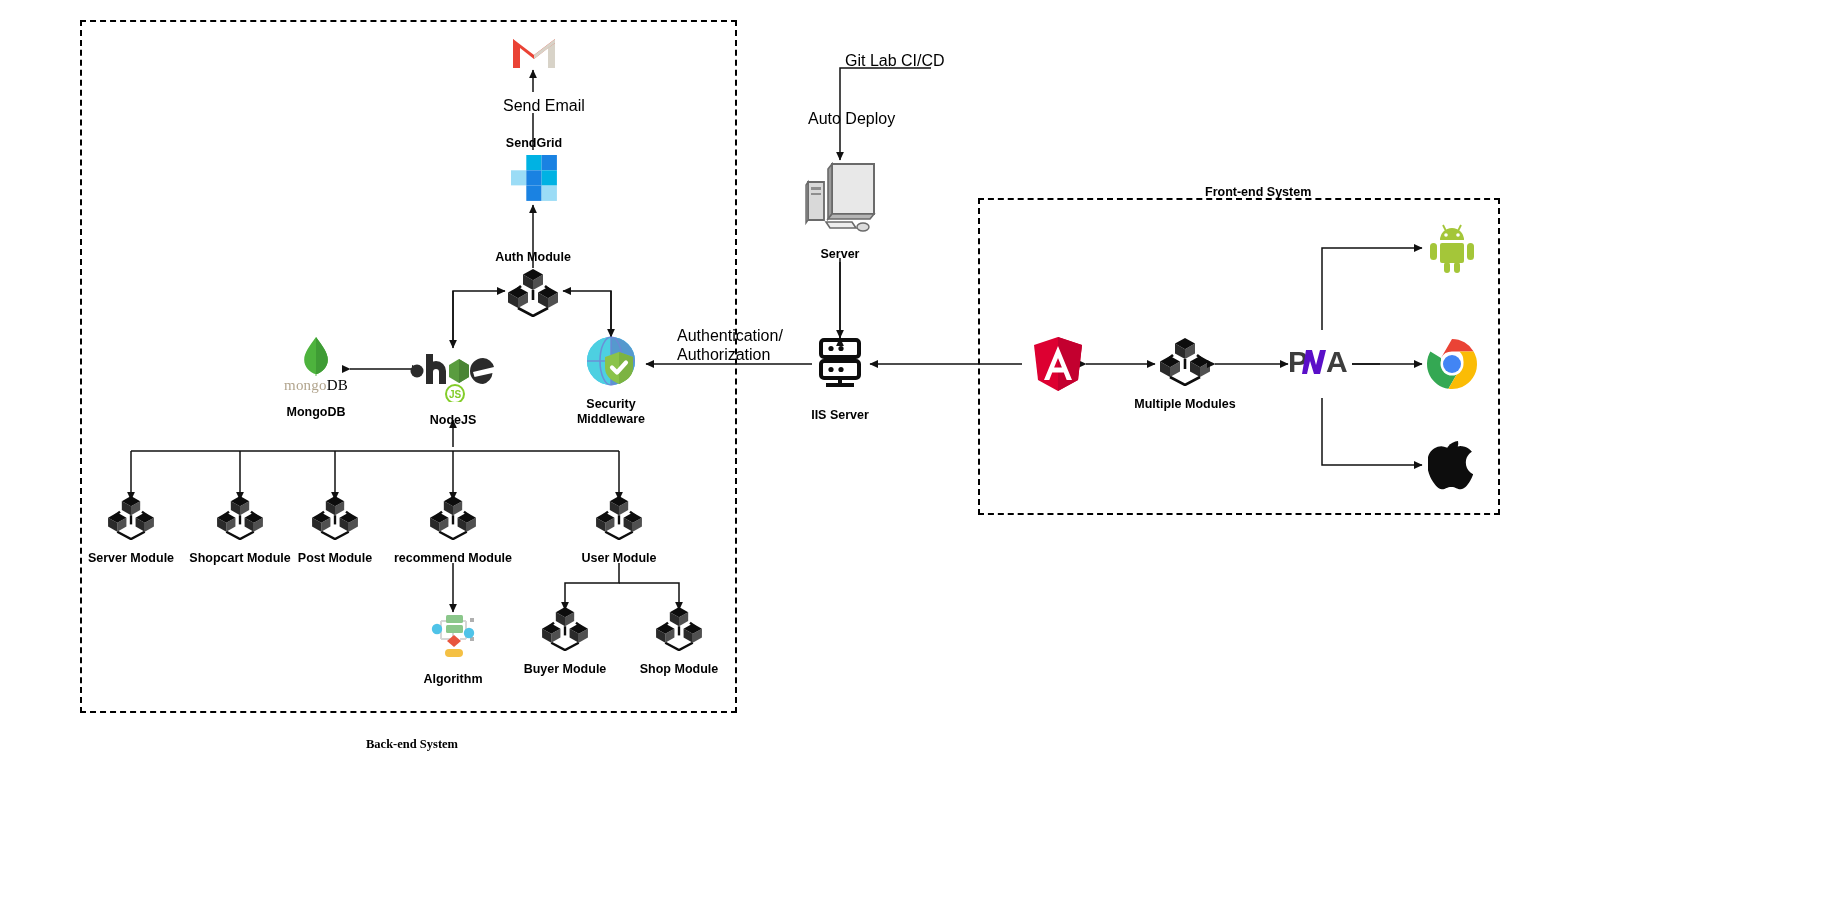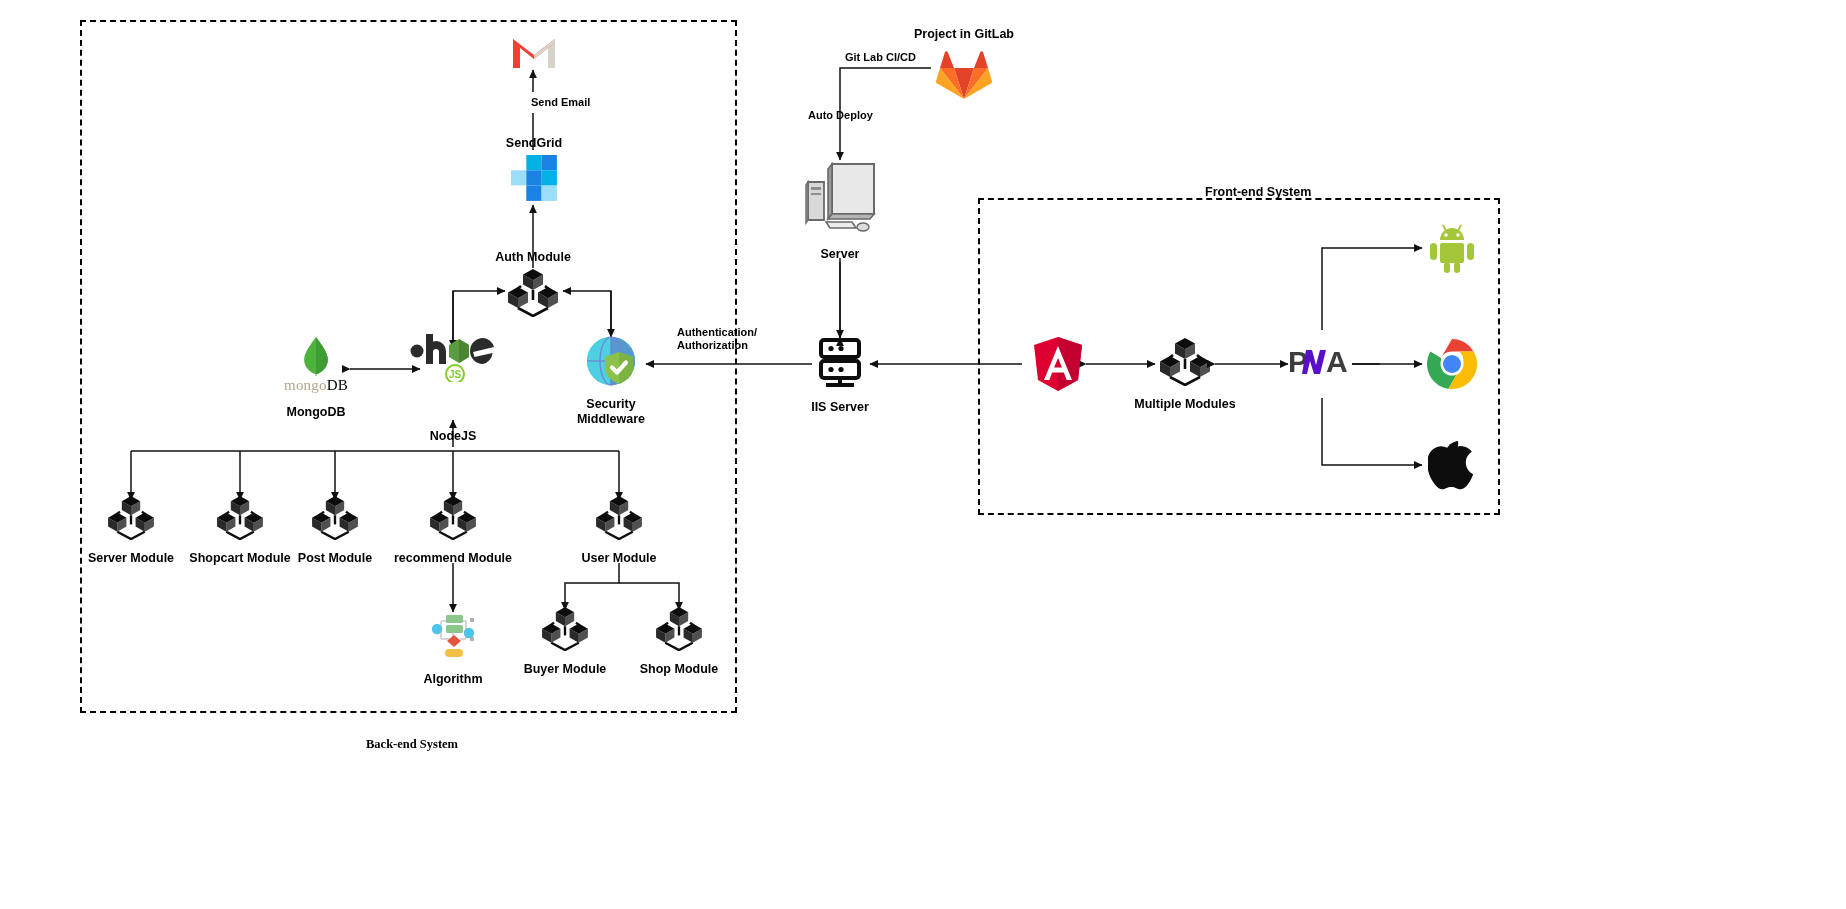--- a/index.html
+++ b/index.html
@@ -12,21 +12,21 @@
   #stage{position:absolute;left:0;top:0;width:1846px;height:909px;}
   svg.wires{position:absolute;left:0;top:0;width:1846px;height:909px;pointer-events:none;}
 
   .node{position:absolute;display:flex;flex-direction:column;align-items:center;}
   .node .ico{display:flex;align-items:center;justify-content:center;}
   .lbl{font-size:12.5px;font-weight:bold;text-align:center;line-height:1.18;white-space:nowrap;color:#000;}
   .lbl.two{white-space:normal;width:96px;}
   .lbl.top{margin-bottom:4px;}
   .lbl.bot{margin-top:11px;}
 
-  .edgelbl{position:absolute;font-size:11px;font-weight:bold;color:#000;line-height:1.2;text-align:center;white-space:nowrap;}
+  .edgelbl{position:absolute;font-size:16px;font-weight:normal;color:#000;line-height:1.2;text-align:center;white-space:nowrap;}
 
   .boxlbl{position:absolute;font-size:12.5px;font-weight:bold;color:#000;white-space:nowrap;margin-top:12px;}
 
   .dbox{position:absolute;border:2.5px dashed #000;box-sizing:border-box;}
   
   .mongo{width:62px;height:58px;display:flex;flex-direction:column;align-items:center;}
   .mongoword{font-family:"Liberation Serif","DejaVu Serif",serif;font-size:15px;color:#b2a58e;letter-spacing:.2px;margin-top:1px;}
   .mongoword b{color:#000000;font-weight:normal;}
 </style>
 </head>
@@ -95,21 +95,21 @@
 
       <line x1="1215" y1="364" x2="1288" y2="364" marker-start="url(#ah)" marker-end="url(#ah)"></line>
 
       <path d="M1352,364 L1380,364"></path>
       <path d="M1322,330 L1322,248 L1422,248" marker-end="url(#ah)"></path>
       <line x1="1352" y1="364" x2="1422" y2="364" marker-end="url(#ah)"></line>
       <path d="M1322,398 L1322,465 L1422,465" marker-end="url(#ah)"></path>
     </g>
   </svg>
 
-  <div class="edgelbl" style="left:503px;top:96px;margin-left:28px;">Send Email</div>
+  <div class="edgelbl" style="left:503px;top:96px;">Send Email</div>
   <div class="edgelbl" style="left:845px;top:51px;">Git Lab CI/CD</div>
   <div class="edgelbl" style="left:808px;top:109px;">Auto Deploy</div>
   <div class="edgelbl" style="left:677px;top:326px;width:120px;text-align:left;">
     <div>Authentication/</div>
     <div>Authorization</div>
   </div>
 
   <div class="node" style="left:511px;top:34px;width:46px;">
     <span class="ico">
       <svg width="46" height="36" viewBox="0 0 46 36">
@@ -170,21 +170,21 @@
           <path d="M17,1 C24,11 30,18 30,26 C30,34 24,40 17,42 C10,40 4,34 4,26 C4,18 10,11 17,1 Z" fill="#4DB33D"></path>
           <path d="M17,1 C24,11 30,18 30,26 C30,34 24,40 17,42 Z" fill="#3F9C35"></path>
           <path d="M16.3,42 L17.7,42 L17.4,44 L16.6,44 Z" fill="#4DB33D"></path>
         </svg>
         <span class="mongoword">mongo<b>DB</b></span>
       </div>
     </span>
     <span class="lbl bot">MongoDB</span>
   </div>
 
-  <div class="node" style="left:405px;top:332px;width:96px;gap:36px;">
+  <div class="node" style="left:405px;top:352px;width:96px;">
     <span class="ico">
       <svg width="88" height="50" viewBox="0 0 88 50">
         <g fill="#2b2b2b">
           <circle cx="8" cy="19" r="6.5"></circle>
           <path d="M17,2 h7 v30 h-7 z"></path>
           <path d="M17,19 a10,10 0 0 1 20,0 v13 h-7 v-12 a3,3 0 0 0 -6,0 v12 h-7 z"></path>
           <path d="M74,32 a12,12 0 1 1 0,-26 a12,12 0 0 1 11,9 l-21,5 l1.5,5 l18,-4 a12,12 0 0 1 -9.5,11 z"></path>
         </g>
         <path d="M50,7 l10,6 v12 l-10,6 l-10,-6 v-12 z" fill="#5a9c3f"></path>
         <path d="M50,7 l10,6 v12 l-10,6 z" fill="#4a8534"></path>
@@ -415,34 +415,20 @@
             <path d="M26,21 L26,31"></path>
             <path d="M14,17 L8,22"></path>
             <path d="M38,17 L44,22"></path>
             <path d="M11,39 L26,47 L41,39"></path>
           </g>
         </svg>
     </span>
     <span class="lbl bot">Shop Module</span>
   </div>
 
-  <div class="node" style="left:906px;top:27px;width:116px;">
-    <span class="lbl top">Project in GitLab</span>
-    <span class="ico">
-      <svg width="58" height="54" viewBox="0 0 58 54">
-        <path d="M29,53 L39,22 H19 Z" fill="#E24329"></path>
-        <path d="M29,53 L19,22 H5 Z" fill="#FC6D26"></path>
-        <path d="M5,22 L1,35 a2,2 0 0 0 .8,2.2 L29,53 Z" fill="#FCA326"></path>
-        <path d="M5,22 L10,6 a1.5,1.5 0 0 1 2.7,0 L19,22 Z" fill="#E24329"></path>
-        <path d="M29,53 L39,22 H53 Z" fill="#FC6D26"></path>
-        <path d="M53,22 L57,35 a2,2 0 0 1 -.8,2.2 L29,53 Z" fill="#FCA326"></path>
-        <path d="M53,22 L48,6 a1.5,1.5 0 0 0 -2.7,0 L39,22 Z" fill="#E24329"></path>
-      </svg>
-    </span>
-  </div>
 
   <div class="node" style="left:792px;top:162px;width:96px;">
     <span class="ico">
       <svg width="72" height="74" viewBox="0 0 72 74">
 
         <path d="M28,2 L70,2 L70,52 L28,52 Z" fill="#e8e8e8" stroke="#6a6a6a" stroke-width="2"></path>
         <path d="M28,2 L24,7 L24,57 L28,52 Z" fill="#9a9a9a" stroke="#6a6a6a" stroke-width="1.6"></path>
         <path d="M24,57 L66,57 L70,52 L28,52 Z" fill="#b5b5b5" stroke="#6a6a6a" stroke-width="1.6"></path>
 
         <path d="M4,20 L20,20 L20,58 L4,58 Z" fill="#d9d9d9" stroke="#6a6a6a" stroke-width="1.8"></path>
@@ -451,21 +437,21 @@
         <path d="M7,31 h10 v2 h-10 z" fill="#8e8e8e"></path>
 
         <path d="M22,60 L48,60 L52,66 L26,66 Z" fill="#ededed" stroke="#6a6a6a" stroke-width="1.6"></path>
 
         <ellipse cx="59" cy="65" rx="6" ry="4" fill="#dcdcdc" stroke="#6a6a6a" stroke-width="1.4"></ellipse>
       </svg>
     </span>
     <span class="lbl bot">Server</span>
   </div>
 
-  <div class="node" style="left:792px;top:337px;width:96px;">
+  <div class="node" style="left:792px;top:337px;width:96px;gap:8px;">
     <span class="ico">
       <svg width="52" height="52" viewBox="0 0 52 52">
         <g fill="none" stroke="#0d0d0d" stroke-width="4">
           <rect x="7" y="3" width="38" height="17" rx="3"></rect>
           <rect x="7" y="24" width="38" height="17" rx="3"></rect>
           <path d="M26,41 L26,47"></path>
           <path d="M12,48 L40,48"></path>
         </g>
         <g fill="#0d0d0d">
           <circle cx="17" cy="11.5" r="2.6"></circle>

